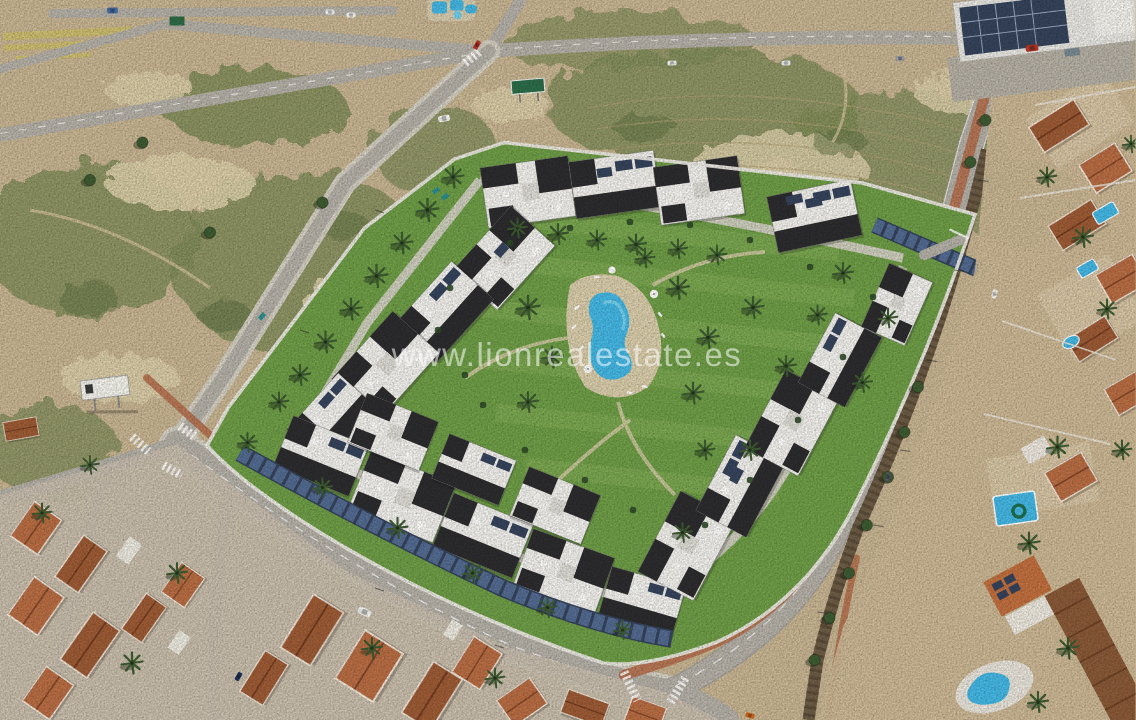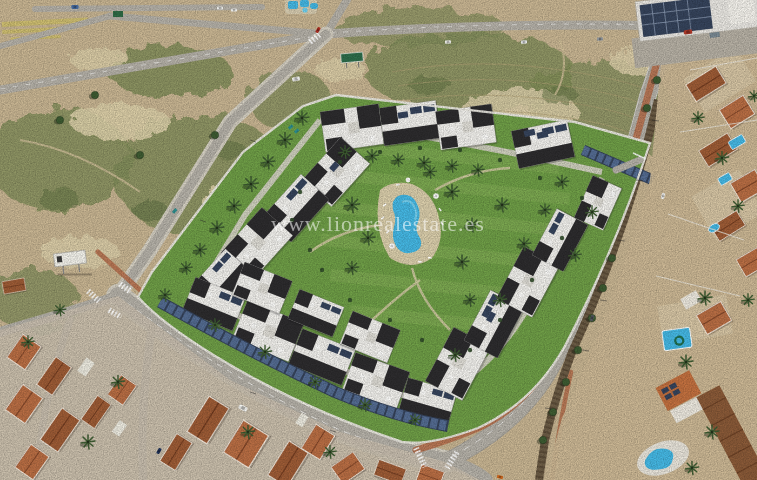--- a/index.html
+++ b/index.html
@@ -1,21 +1,21 @@
 <!DOCTYPE html>
 <html style="--sand: #c8b592; --sand-light: #dccfa9; --scrub-green: #808c58; --scrub-dark: #5f6f41; --road: #b5b1a8; --road-dark: #a8a49b; --sidewalk: #d4cfc2; --lawn: #6f9e47; --lawn-light: #8bb45c; --pool-blue: #45b8e4; --deck: #d9cdaa; --building-white: #f1f0ec; --building-dark: #2d2c2e; --solar: #36445c; --roof-terracotta: #b96e44; --roof-dark: #9e5c36; --bike-path: #b5714f; --wall-white: #eceae3; --palm-green: #3e5c32; --watermark-color: #ffffff;"><head>
 <meta charset="utf-8">
 <style>
   html,body{margin:0;padding:0;background:#222;}
   .stage{position:relative;width:757px;height:480px;overflow:hidden;background:var(--sand,#c9b693);font-family:"Liberation Sans",sans-serif;}
   .stage svg{position:absolute;left:0;top:0;display:block;}
   .watermark{
-    position:absolute;left:378px;top:224px;transform:translate(-50%,-50%);
+    position:absolute;left:378px;top:237px;transform:translate(-50%,-50%);
     font-size:22px;letter-spacing:1px;font-weight:400;white-space:nowrap;
-    color:var(--watermark-color,#fff);opacity:.55;pointer-events:none;font-family:Liberation Serif, serif;
+    color:var(--watermark-color,#fff);opacity:.55;pointer-events:none;
   }
   
   .sandFill{fill:var(--sand)}
   .scrub{fill:var(--scrub-green)}
   .scrubD{fill:var(--scrub-dark)}
   .sandL{fill:var(--sand-light)}
   .roadS{stroke:var(--road);fill:none;stroke-linecap:round}
   .roadD{stroke:var(--road-dark);fill:none;stroke-linecap:round}
   .walkS{stroke:var(--sidewalk);fill:none;stroke-linecap:round}
   .lane{stroke:#ffffff;fill:none;opacity:.7;stroke-linecap:butt}

